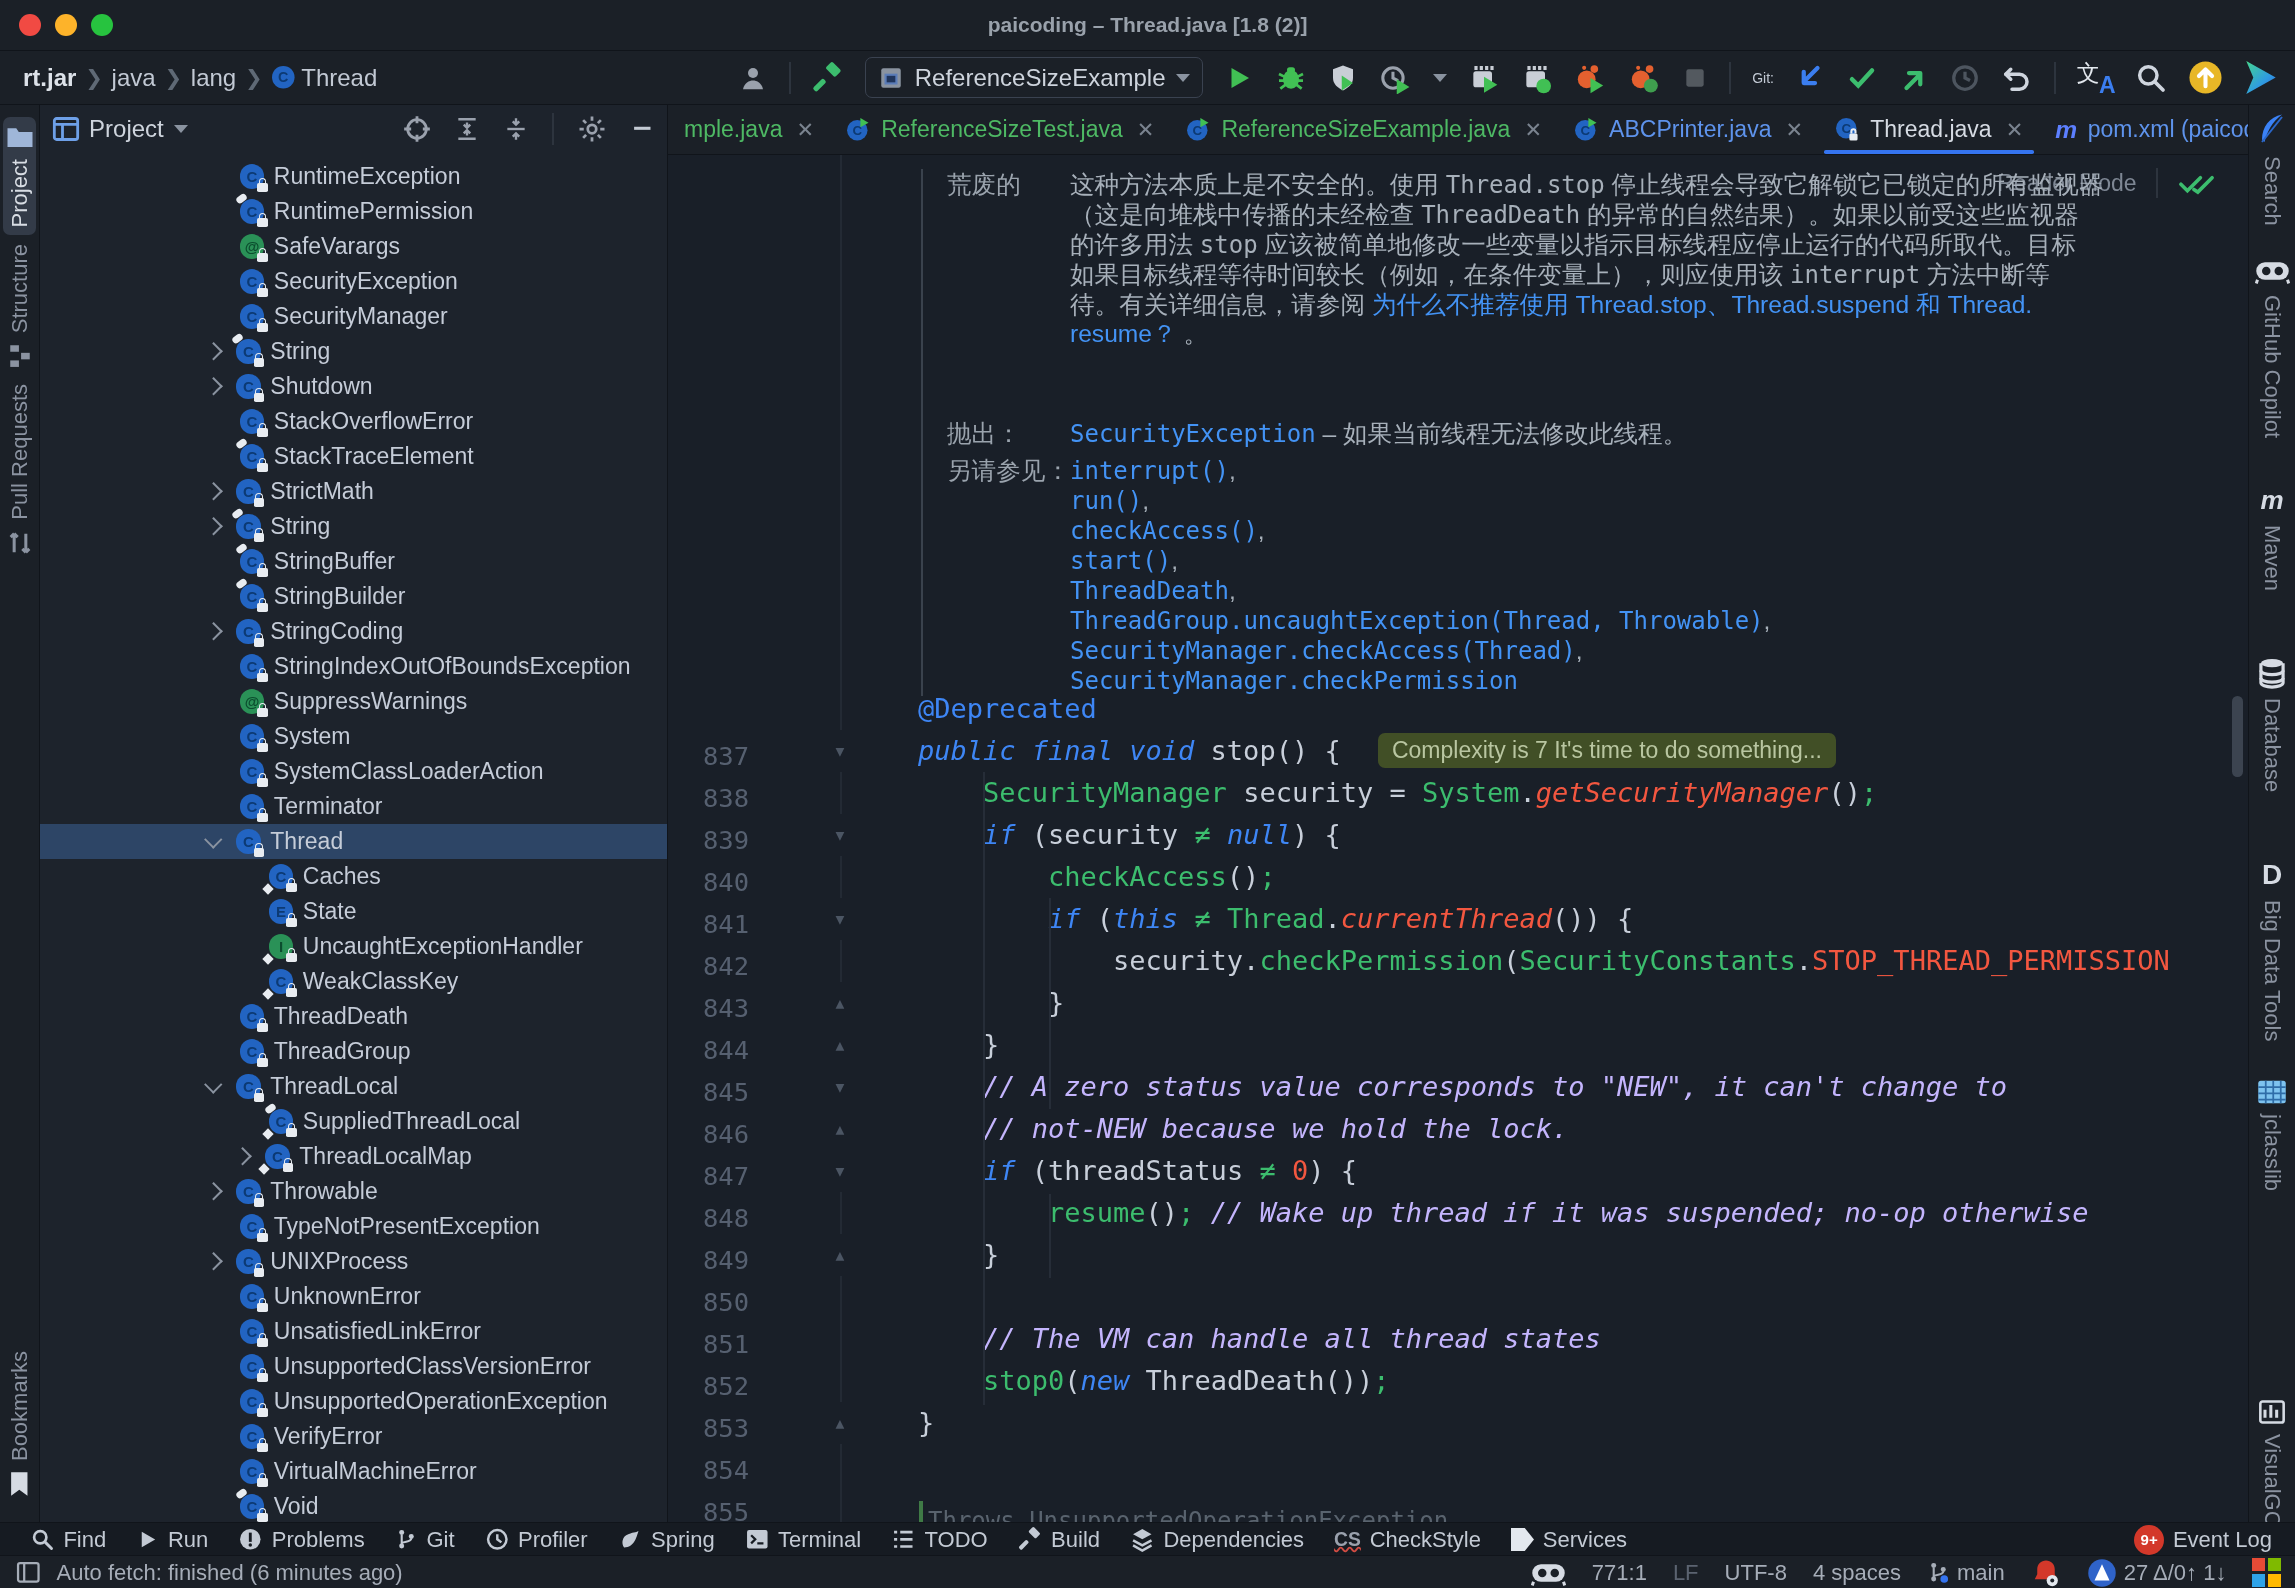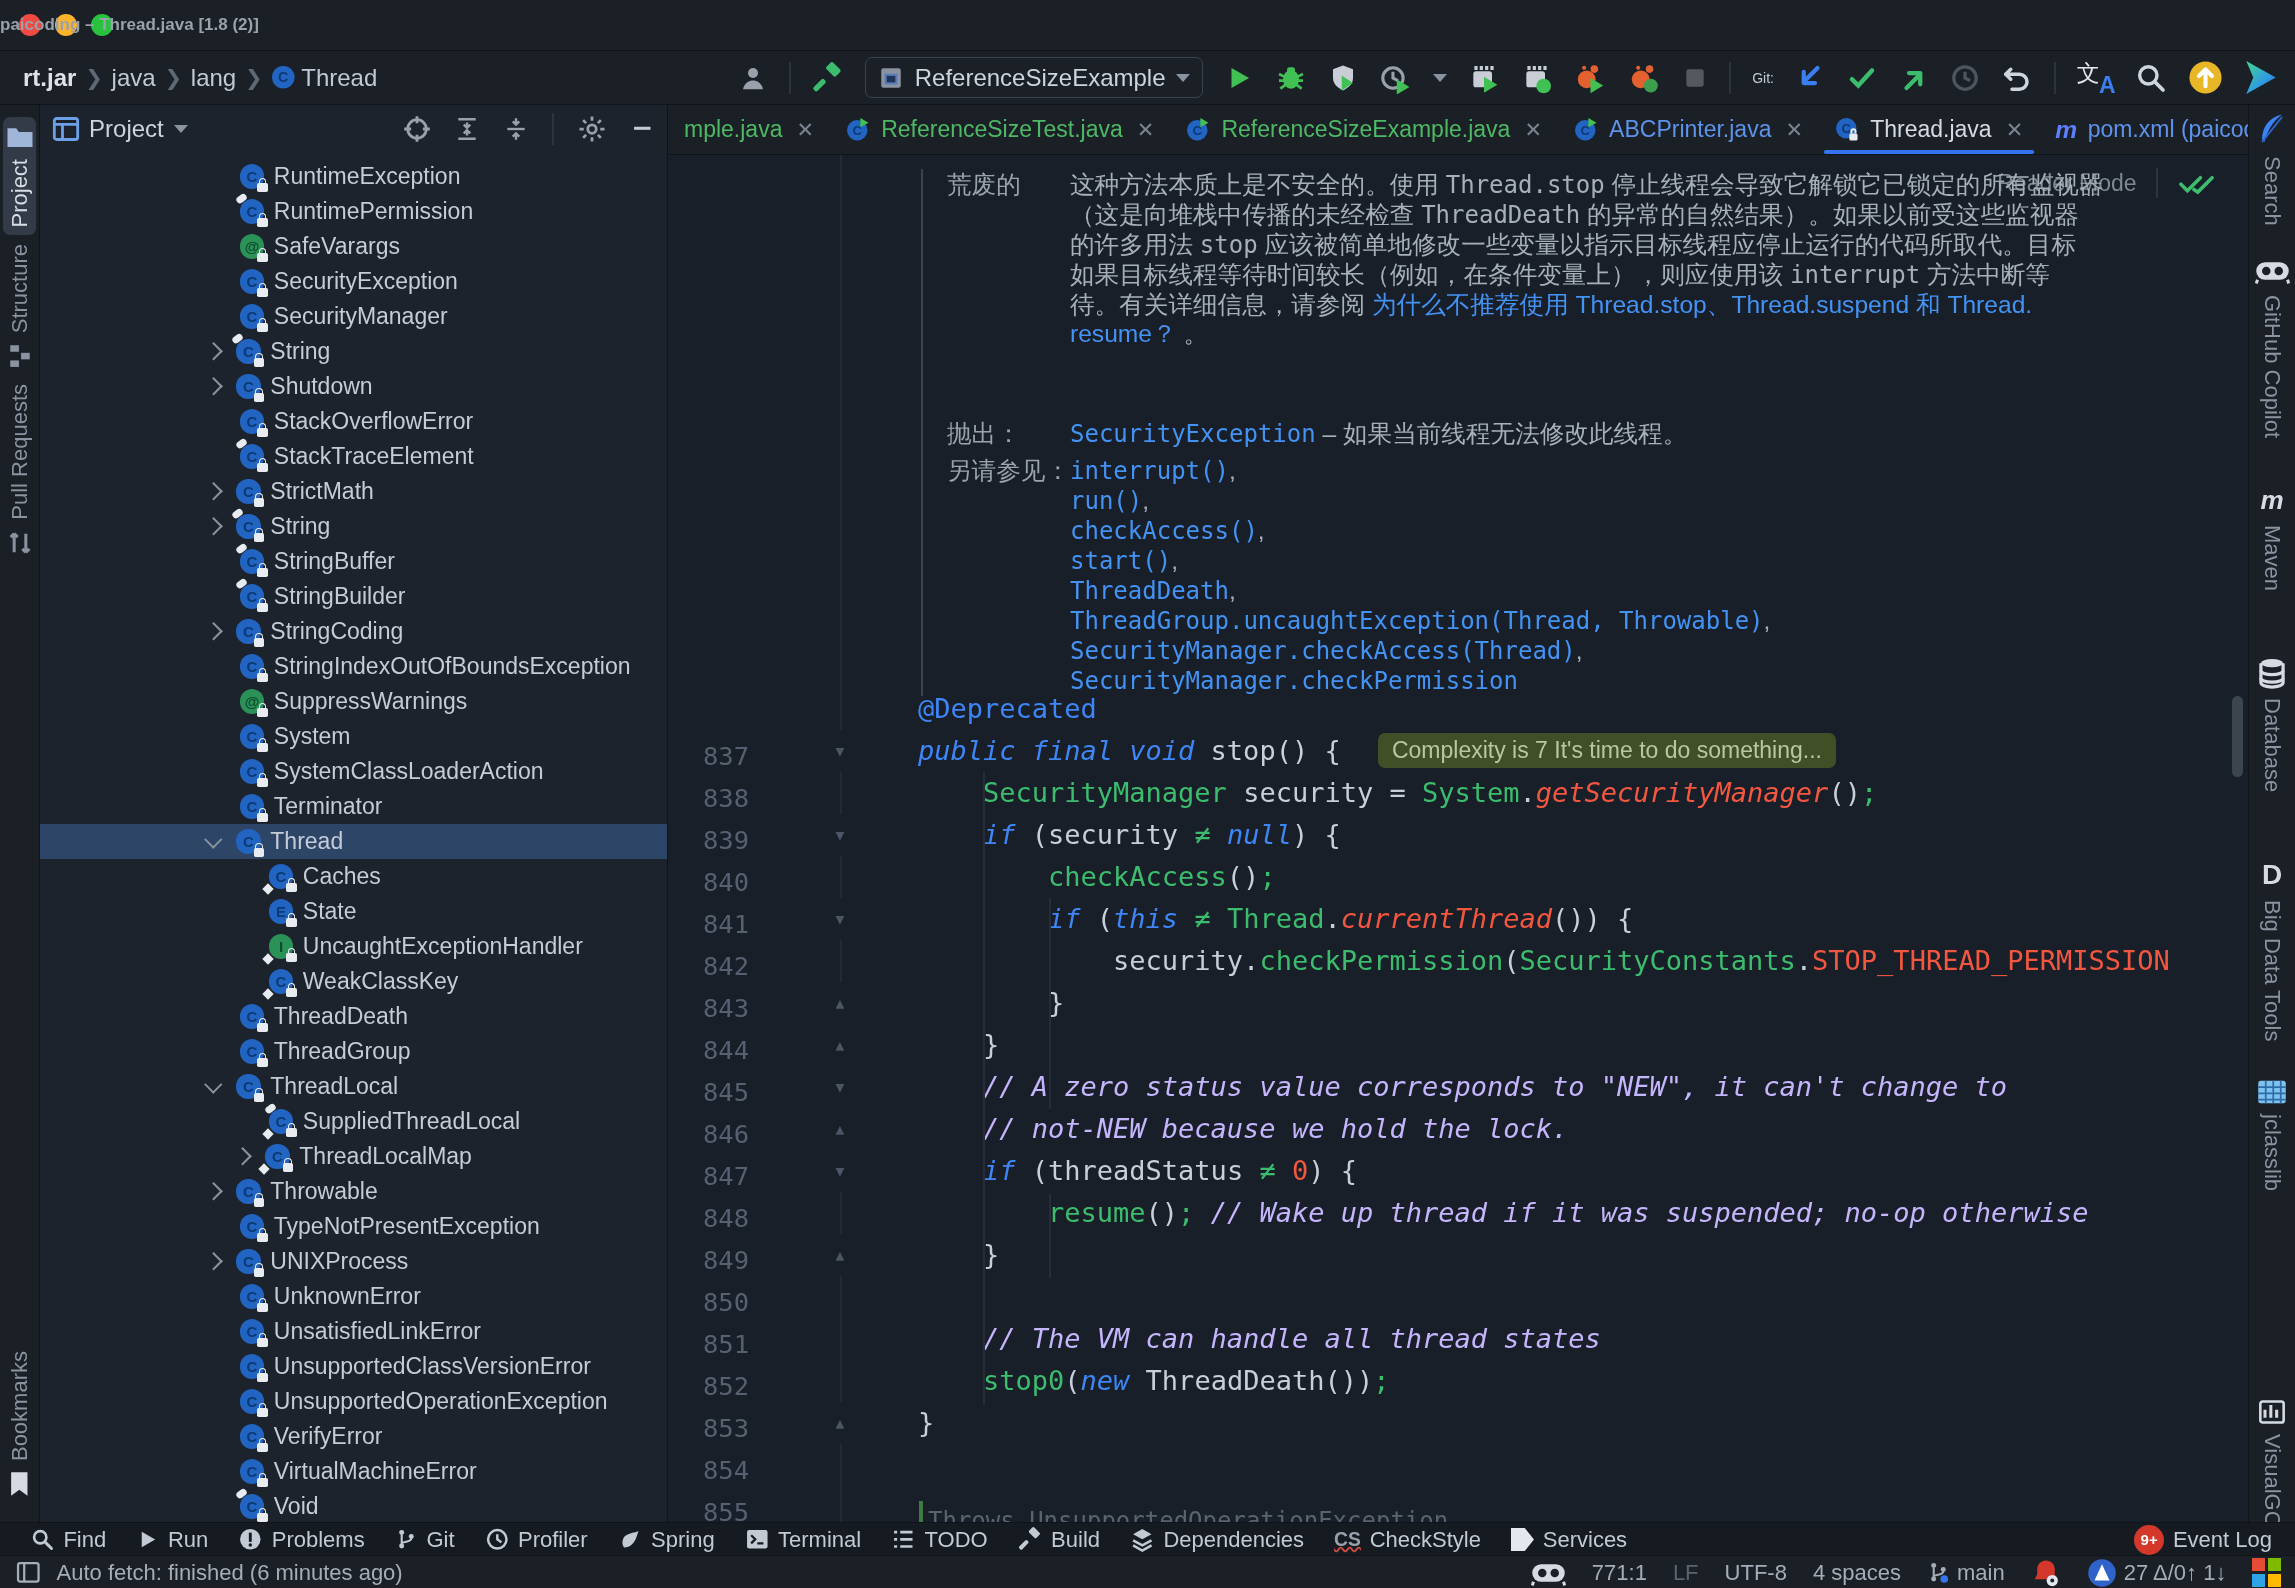--- a/index.html
+++ b/index.html
@@ -3,22 +3,22 @@
 <meta charset="utf-8">
 <style>
   html,body{margin:0;padding:0;background:#0d1117;}
   .app{position:relative;width:2295px;height:1589px;background:#191f28;overflow:hidden;
        font-family:"Liberation Sans",sans-serif;color:#c2c9d4;-webkit-font-smoothing:antialiased;}
   
   .titlebar{position:absolute;top:0;left:0;right:0;height:50px;background:#1b2027;border-bottom:0.9px solid #10141a;}
   .lights{position:absolute;left:19.3px;top:14px;display:flex;gap:14px;}
   .light{width:22px;height:22px;border-radius:50%;}
   .l-close{background:#f14a43;}.l-min{background:#fdb32a;}.l-max{background:#27c33f;}
-  .wtitle{position:absolute;left:0;right:0;top:0;height:50px;line-height:50px;text-align:left;
-          font-size:17px;font-weight:bold;color:#99a1ab;}
+  .wtitle{position:absolute;left:0;right:0;top:0;height:50px;line-height:50px;text-align:center;
+          font-size:21px;font-weight:bold;color:#99a1ab;}
   
   .toolbar{position:absolute;top:51px;left:0;right:0;height:53px;background:#1b2027;border-bottom:1.8px solid #10141a;
            display:flex;align-items:center;}
   .crumbs{display:flex;align-items:center;gap:5.3px;margin-left:23px;font-size:24px;color:#c2c9d4;}
   .crumb-sep{color:#5f6975;font-size:21px;margin:0 3.5px;}
   .crumb-first{font-weight:bold;color:#dde2e9;}
   .tb-right{margin-left:auto;display:flex;align-items:center;gap:21px;padding-right:19.3px;}
   .tb-div{width:1.8px;height:32px;background:#2d343e;}
   .combo{display:flex;align-items:center;gap:10.5px;border:1.8px solid #3a members;border:1.8px solid #3a4250;border-radius:7px;
          height:39px;padding:0 12.3px;font-size:24px;color:#ced4dd;}

